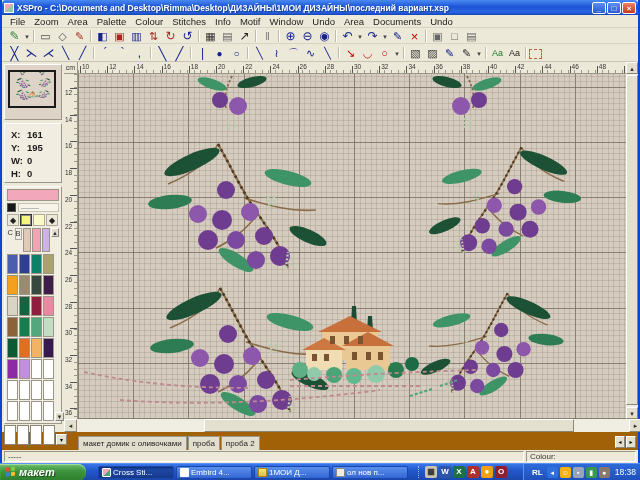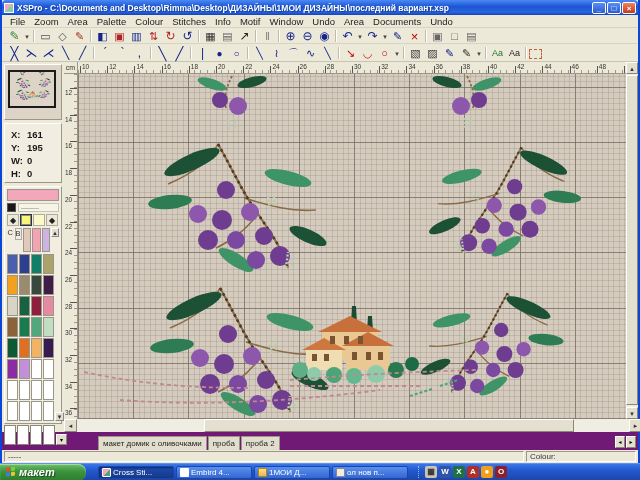--- a/index.html
+++ b/index.html
@@ -104,22 +104,22 @@
   .sbtn { position:absolute; background:#e4e0d0; border:1px solid; border-color:#fff #8a8678 #8a8678 #fff;
     font-size:7px; color:#333; text-align:center; }
   .vscroll .sbtn { width:12px; height:12px; line-height:11px; }
   .hscroll .sbtn { width:13px; height:13px; line-height:12px; }
   .vthumb { position:absolute; left:0; top:13px; width:12px; height:330px; background:#e4e0d0;
     border:1px solid; border-color:#fff #8a8678 #8a8678 #fff; }
   .hthumb { position:absolute; top:0; left:140px; width:370px; height:13px; background:#e4e0d0;
     border:1px solid; border-color:#fff #8a8678 #8a8678 #fff; }
 
   
-  .tabsrow { position:relative; height:18px; background:#701a75; display:flex; align-items:flex-end;
-    padding-left:96px; overflow:hidden; }
+  .tabsrow { position:relative; height:18px; background:#a16207; display:flex; align-items:flex-end;
+    padding-left:76px; overflow:hidden; }
   .tab { font-size:8px; color:#222; white-space:nowrap; padding:2px 4px; height:14px;
     border:1px solid #9a9688; border-bottom:none; background:#e2dece; margin-right:1px; }
   .tab.active { background:#f8f6ec; height:17px; padding-top:4px; border-color:#6a6658; }
   .tabscroll { position:absolute; right:2px; bottom:2px; display:flex; gap:1px; }
   .tabscroll div { width:10px; height:12px; font-size:6px; line-height:11px; text-align:center;
     background:#e4e0d0; border:1px solid; border-color:#fff #8a8678 #8a8678 #fff; }
   .mini-colors { position:absolute; left:2px; top:425px; display:flex; align-items:flex-end; gap:1px; z-index:5; }
   .mini-box { width:12px; height:20px; background:#fff; border:1px solid #8a8678; }
   .mini-drop { width:11px; height:11px; font-size:6px; line-height:10px; text-align:center;
     background:#e4e0d0; border:1px solid; border-color:#fff #8a8678 #8a8678 #fff; }
@@ -548,20 +548,31 @@
         </div>
       </div>
     <div class="quicklaunch" id="quicklaunch">
         <div class="ql-ic" style="background: rgb(201, 196, 180); color: rgb(51, 51, 51);">▦</div>
         <div class="ql-ic" style="background: rgb(48, 85, 168); color: rgb(255, 255, 255);">W</div>
         <div class="ql-ic" style="background: rgb(30, 113, 69); color: rgb(255, 255, 255);">X</div>
         <div class="ql-ic" style="background: rgb(176, 48, 40); color: rgb(255, 255, 255);">A</div>
         <div class="ql-ic" style="background: rgb(240, 160, 24); color: rgb(255, 255, 255);">●</div>
         <div class="ql-ic" style="background: rgb(139, 32, 48); color: rgb(255, 255, 255);">O</div>
       </div>
+    <div class="tray">
+      <span class="tray-lang">RL</span>
+      <span id="trayicons" style="display:flex;gap:2px">
+          <span class="tray-ic" style="background: rgb(47, 111, 222);">◂</span>
+          <span class="tray-ic" style="background: rgb(245, 176, 18);">☺</span>
+          <span class="tray-ic" style="background: rgb(154, 164, 184);">▪</span>
+          <span class="tray-ic" style="background: rgb(58, 154, 74);">▮</span>
+          <span class="tray-ic" style="background: rgb(135, 121, 106);">●</span>
+        </span>
+      <span class="tray-time">18:38</span>
+    </div>
   </div>
 
   <svg width="0" height="0" style="position:absolute">
     <defs>
       <symbol id="sym-branch" viewBox="0 0 190 135">
         <path d="M78,4 C92,28 102,52 118,74 C130,92 142,108 148,128" fill="none" stroke="#8a6b48" stroke-width="2"></path>
         <path d="M78,4 C70,20 52,34 28,44" fill="none" stroke="#8a6b48" stroke-width="1.6"></path>
         <path d="M104,58 C130,66 152,72 176,70" fill="none" stroke="#8a6b48" stroke-width="1.6"></path>
         <path d="M118,74 C104,92 92,100 76,108" fill="none" stroke="#8a6b48" stroke-width="1.6"></path>
         <path d="M78,4 C92,28 102,52 118,74 C130,92 142,108 148,128" fill="none" stroke="#4e3a24" stroke-width="2.6" stroke-dasharray="2.6,3.4"></path>

